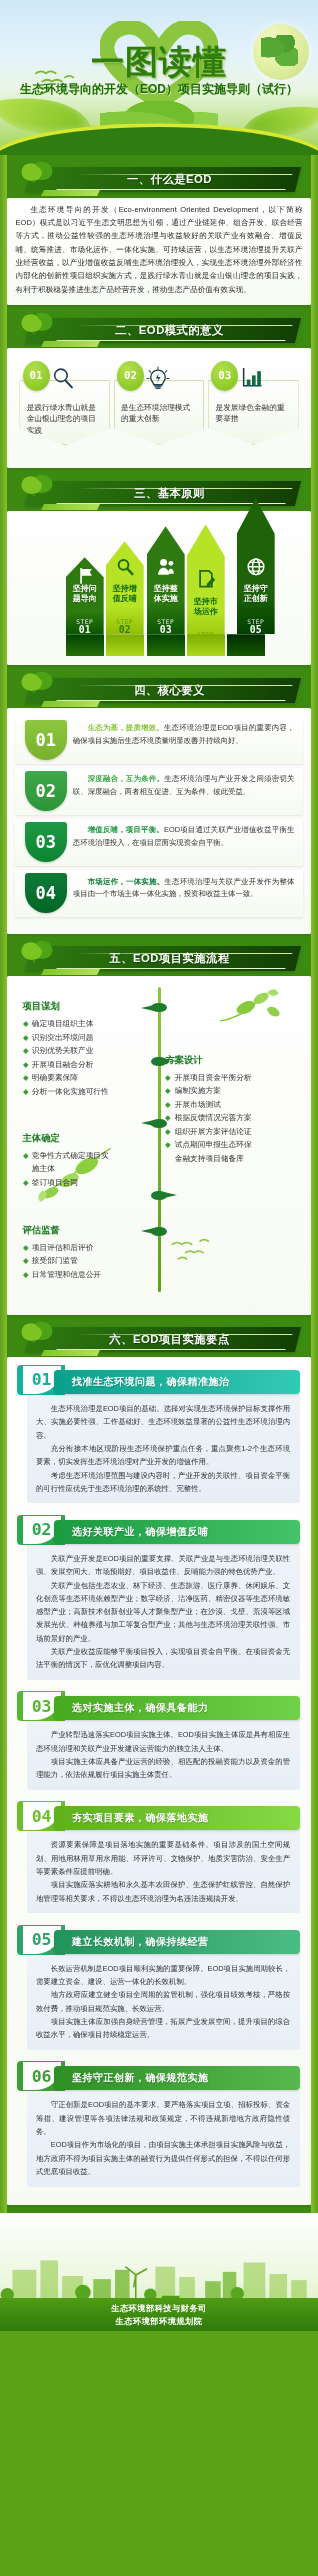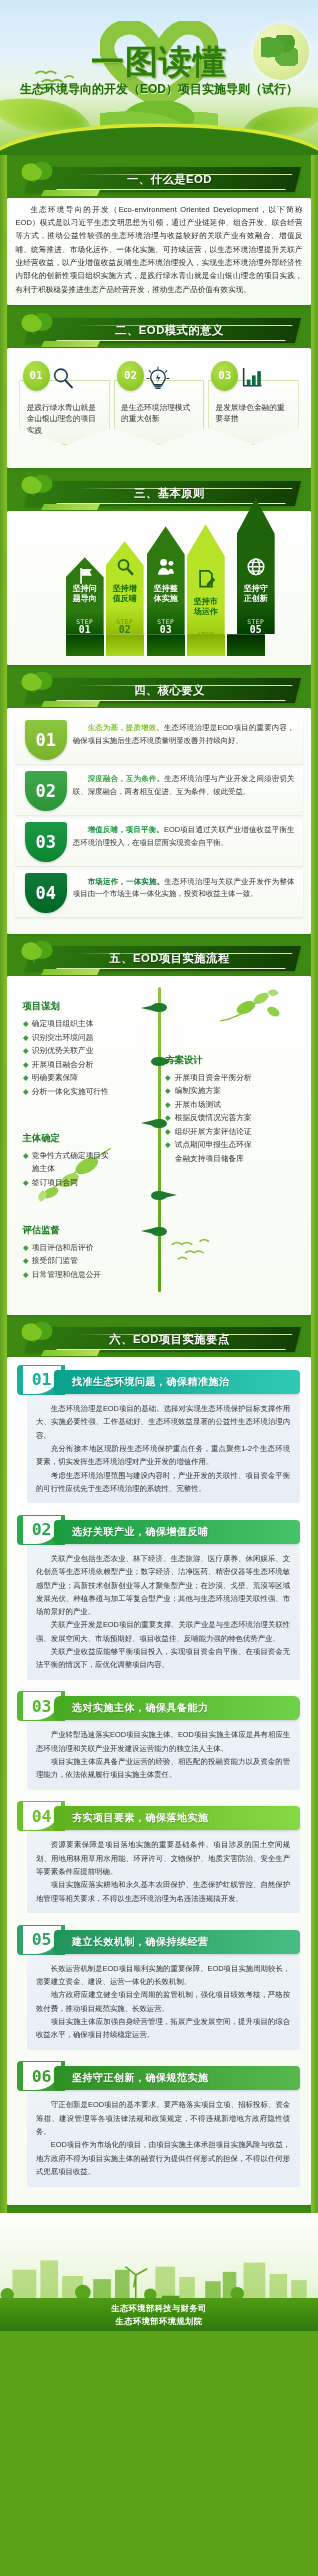--- a/index.html
+++ b/index.html
@@ -636,30 +636,30 @@
               <p>考虑生态环境治理范围与建设内容时，产业开发的关联性、项目资金平衡的可行性应优先于生态环境治理的系统性、完整性。</p>
             </div>
           </div>
           <div class="kp">
             <div class="kp-head">
               <div class="kp-bracket" style="background: rgb(42, 169, 79);"></div>
               <div class="kp-num" style="color: rgb(42, 169, 79);">02</div>
               <div class="kp-pill" style="background: linear-gradient(90deg, rgb(27, 154, 64), rgb(68, 195, 105));">选好关联产业，确保增值反哺</div>
             </div>
             <div class="kp-body">
+              <p>关联产业开发是EOD项目的重要支撑。关联产业是与生态环境治理关联性强、发展空间大、市场预期好、项目收益佳、反哺能力强的特色优势产业。</p>
               <p>关联产业包括生态农业、林下经济、生态旅游、医疗康养、休闲娱乐、文化创意等生态环境依赖型产业；数字经济、洁净医药、精密仪器等生态环境敏感型产业；高新技术创新创业等人才聚集型产业；在沙漠、戈壁、荒漠等区域发展光伏、种植养殖与加工等复合型产业；其他与生态环境治理关联性强、市场前景好的产业。</p>
-              <p>关联产业开发是EOD项目的重要支撑。关联产业是与生态环境治理关联性强、发展空间大、市场预期好、项目收益佳、反哺能力强的特色优势产业。</p>
               <p>关联产业收益应能够平衡项目投入，实现项目资金自平衡。在项目资金无法平衡的情况下，应优化调整项目内容。</p>
             </div>
           </div>
           <div class="kp">
             <div class="kp-head">
               <div class="kp-bracket" style="background: rgb(86, 184, 46);"></div>
               <div class="kp-num" style="color: rgb(86, 184, 46);">03</div>
-              <div class="kp-pill" style="background: linear-gradient(90deg, rgb(71, 169, 31), rgb(112, 210, 72)); border-radius: 6px;">选对实施主体，确保具备能力</div>
+              <div class="kp-pill" style="background: linear-gradient(90deg, rgb(71, 169, 31), rgb(112, 210, 72));">选对实施主体，确保具备能力</div>
             </div>
             <div class="kp-body">
               <p>产业转型迅速落实EOD项目实施主体。EOD项目实施主体应是具有相应生态环境治理和关联产业开发建设运营能力的独立法人主体。</p>
               <p>项目实施主体应具备产业运营的经验、相匹配的投融资能力以及资金的管理能力，依法依规履行项目实施主体责任。</p>
             </div>
           </div>
           <div class="kp">
             <div class="kp-head">
               <div class="kp-bracket" style="background: rgb(109, 191, 43);"></div>
               <div class="kp-num" style="color: rgb(109, 191, 43);">04</div>

